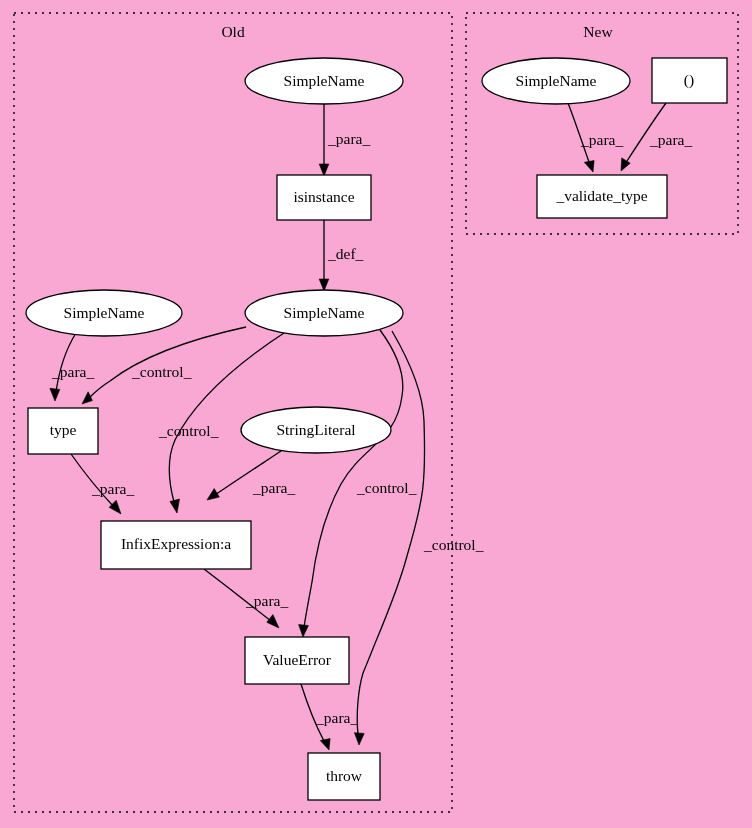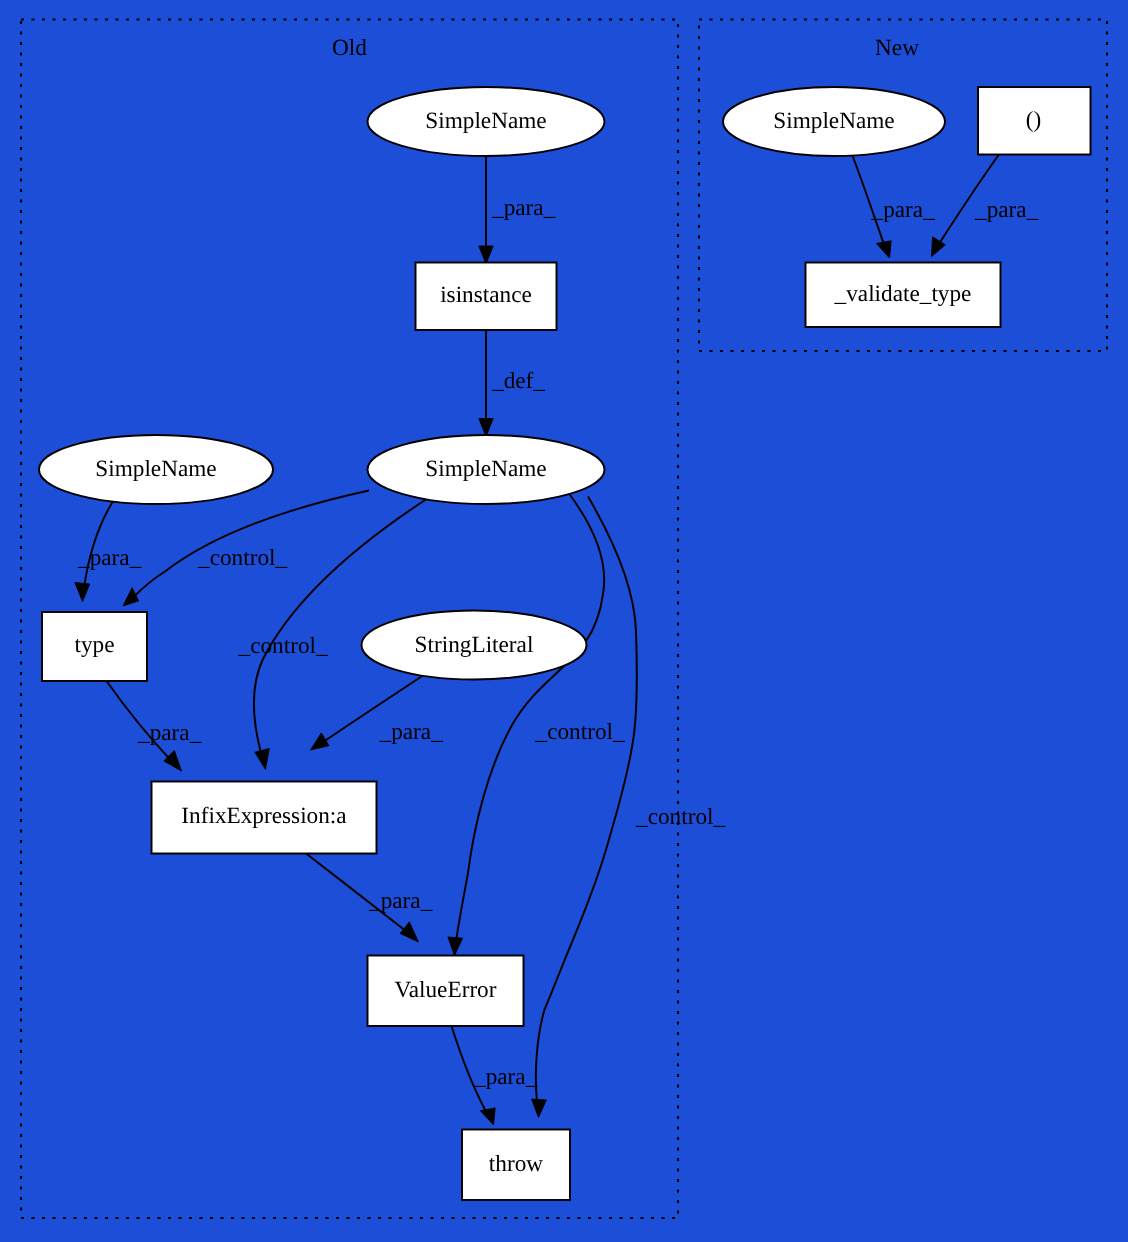--- a/index.html
+++ b/index.html
@@ -7,21 +7,21 @@
     padding: 0;
     background: #ffffff;
   }
   body {
     font-family: "Liberation Serif", "DejaVu Serif", serif;
   }
   #diagram-root {
     position: relative;
     width: 752px;
     height: 828px;
-    background: #1d4ed8;
+    background: #f9a8d4;
     overflow: hidden;
   }
   svg#graph {
     display: block;
     width: 752px;
     height: 828px;
   }
   .node-shape {
     fill: #ffffff;
     stroke: #000000;

